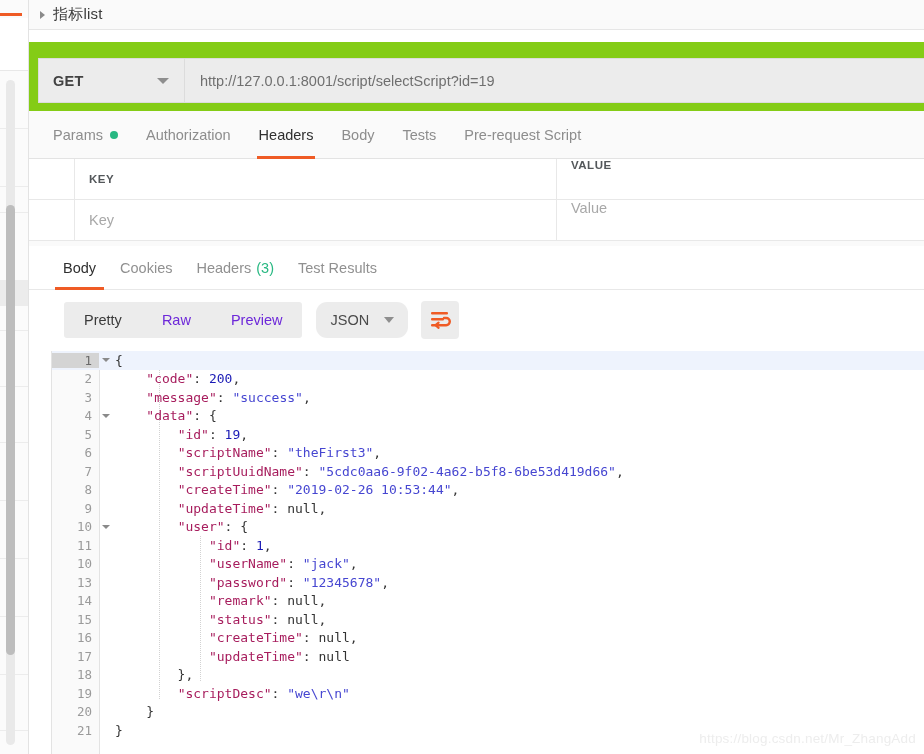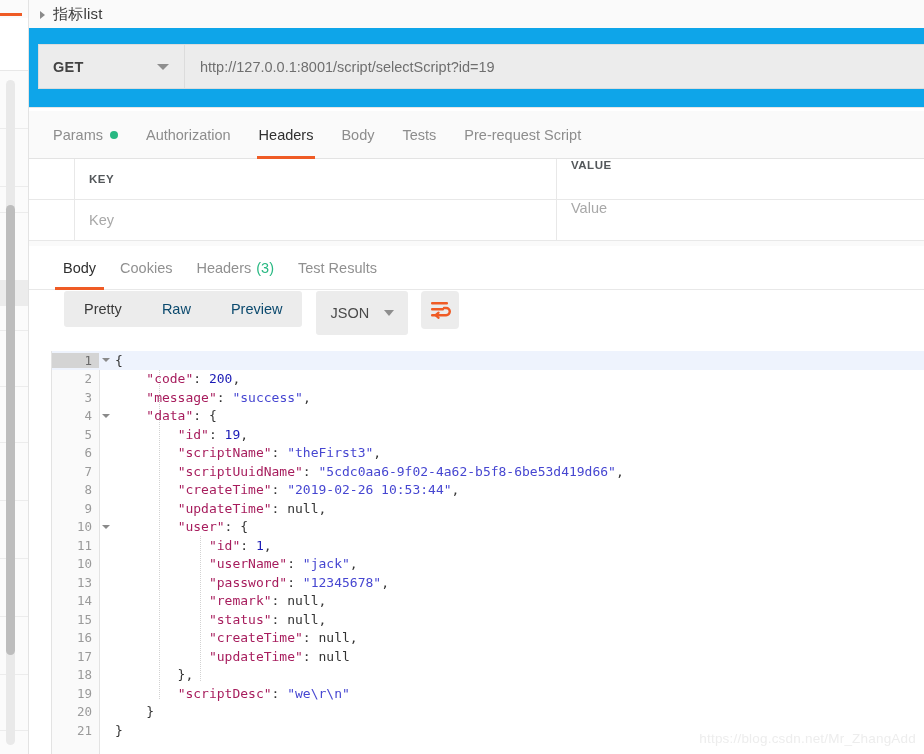--- a/index.html
+++ b/index.html
@@ -84,23 +84,23 @@
     flex: none;
   }
   .coll-title {
     font-size: 15px;
     color: #3b3b3b;
     letter-spacing: .2px;
   }
 
   
   .urlbar-zone {
-    position: absolute; left: 0; top: 28px;
+    position: absolute; left: 0; top: 42px;
     width: 895px; height: 79px;
-    background: #0ea5e9;
+    background: #84cc16;
     border-bottom: 1px solid #e6e6e6;
   }
   .urlbar {
     position: absolute; left: 9px; top: 16px;
     display: flex;
     height: 45px;
     width: 1000px;
   }
   .method-select {
     width: 146px; height: 45px;
@@ -248,46 +248,46 @@
   .count-green {
     color: #28b882;
     margin-left: 5px;
   }
 
   
   .body-toolbar {
     position: absolute; left: 0; top: 291px;
     width: 895px; height: 58px;
     background: #ffffff;
-    display: flex; 
+    display: flex; align-items: center;
     padding-left: 35px;
     box-sizing: border-box;
   }
   .seg-group {
     display: flex;
     background: #ececec;
     border-radius: 3px;
     height: 36px;
     align-items: center;
   }
   .seg-btn {
     padding: 0 20px;
     height: 36px;
     display: flex; align-items: center;
     font-size: 14.5px;
-    color: #0c4a6e;
+    color: #6d28d9;
   }
   .seg-btn.active {
     color: #3a3a3a;
   }
   .fmt-select {
     margin-left: 14px;
     background: #ececec;
-    border-radius: 3px;
-    height: 44px;
+    border-radius: 11px;
+    height: 36px;
     width: 92px;
     display: flex; align-items: center;
     justify-content: space-between;
     padding: 0 14px;
     box-sizing: border-box;
     font-size: 14.5px;
     color: #4a4a4a;
     position: relative;
   }
   .fmt-caret {

